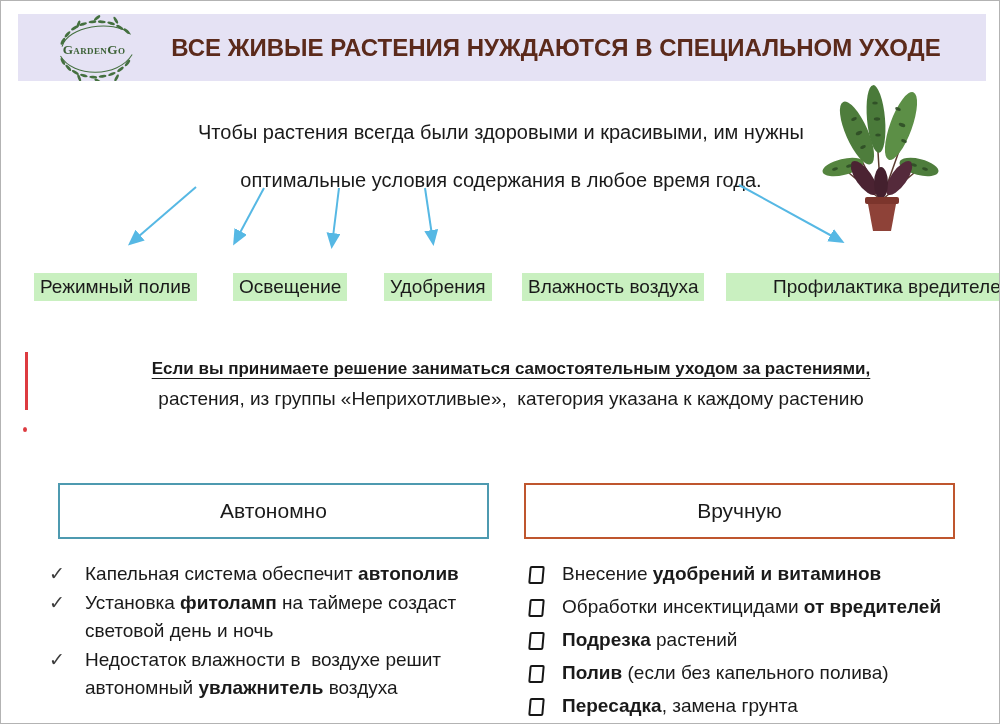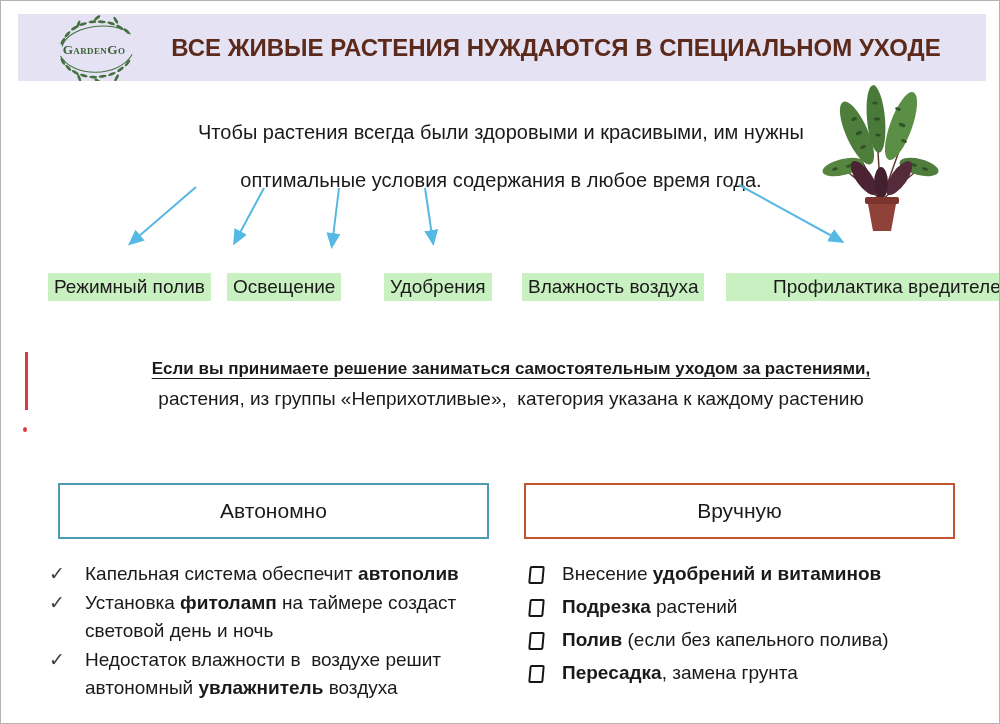--- a/index.html
+++ b/index.html
@@ -32,21 +32,21 @@
   }
   .intro div{ white-space:pre;margin-top:19px; }
   
   .plant{ position:absolute; left:818px; top:80px; width:130px; height:155px; }
   .arrows{ position:absolute; left:0; top:0; width:1000px; height:724px; pointer-events:none; }
   
   .care-label{
     position:absolute; top:272px; background:var(--highlight-green,#c9f0c0);
     font-size:19px; padding:3px 6px; white-space:nowrap;
   }
-  .lbl-0{left:47px;} .lbl-1{left:226px;} .lbl-2{left:383px;} .lbl-3{left:521px;} .lbl-4{left:725px;padding-left:47px;}
+  .lbl-0{left:33px;} .lbl-1{left:232px;} .lbl-2{left:383px;} .lbl-3{left:521px;} .lbl-4{left:725px;padding-left:47px;}
   
   .red-line{ position:absolute; left:24px; top:351px; width:3px; height:58px; background:var(--accent-red,#dd3b40); }
   .red-dot{ position:absolute; left:22px; top:426px; width:4px; height:5px; border-radius:50%; background:var(--accent-red,#dd3b40); }
   .note{ position:absolute; left:40px; top:353px; width:940px; text-align:center; }
   .note div{ white-space:pre; }
   .note-l1{ font-size:17px; font-weight:700; text-decoration:underline; text-underline-offset:4px; line-height:30px; }
   .note-l2{ font-size:20px; line-height:30px; }
   .note-l3{ font-size:19px; line-height:30px; }
   
   .col-box{
@@ -210,20 +210,24 @@
     </div>
   </div>
 
   <div class="list list-right">
     <div class="li">
       <span class="li-bullet"><span class="cbox"></span></span>
       <span class="li-text"><span>Внесение </span><span style="font-weight: 700;">удобрений и витаминов</span></span>
     </div>
     <div class="li">
       <span class="li-bullet"><span class="cbox"></span></span>
+      <span class="li-text"><span>Обработки инсектицидами </span><span style="font-weight: 700;">от вредителей</span></span>
+    </div>
+    <div class="li">
+      <span class="li-bullet"><span class="cbox"></span></span>
       <span class="li-text"><span style="font-weight: 700;">Подрезка</span><span> растений</span></span>
     </div>
     <div class="li">
       <span class="li-bullet"><span class="cbox"></span></span>
       <span class="li-text"><span style="font-weight: 700;">Полив</span><span> (если без капельного полива)</span></span>
     </div>
     <div class="li">
       <span class="li-bullet"><span class="cbox"></span></span>
       <span class="li-text"><span style="font-weight: 700;">Пересадка</span><span>, замена грунта</span></span>
     </div>

